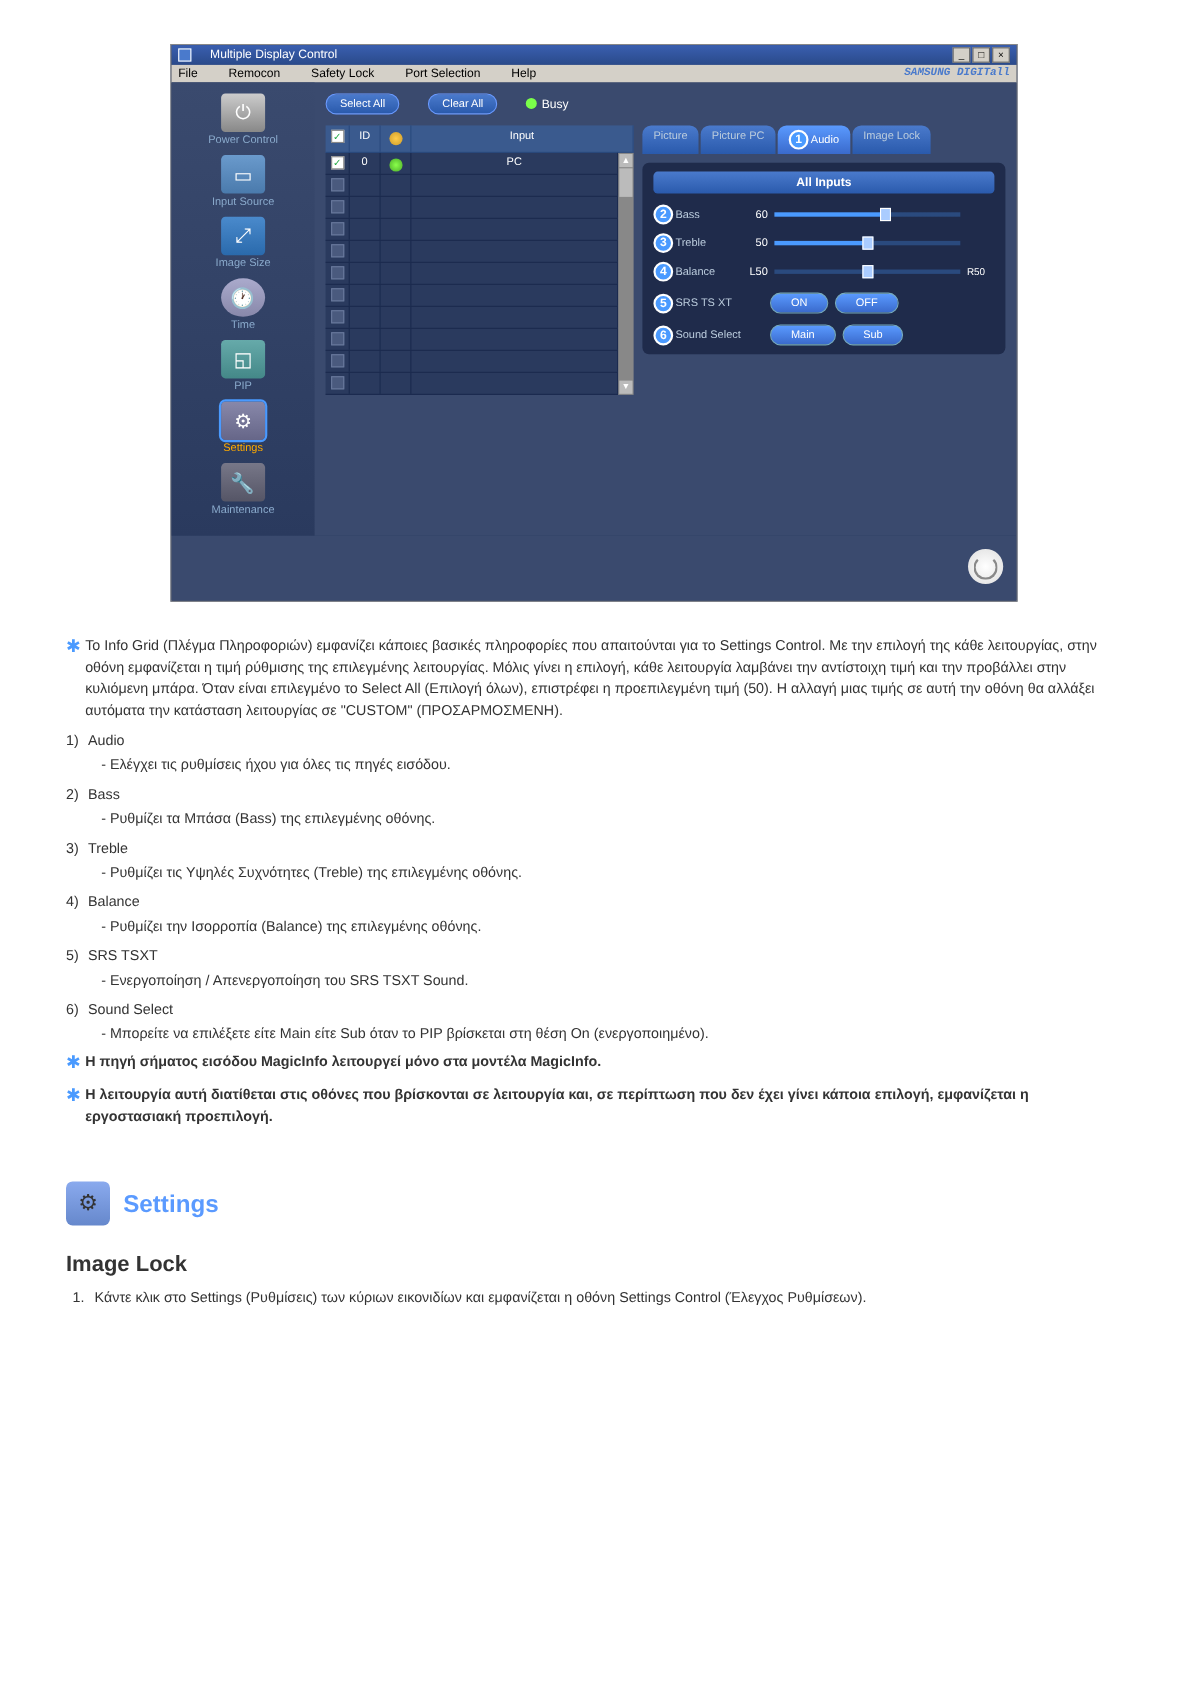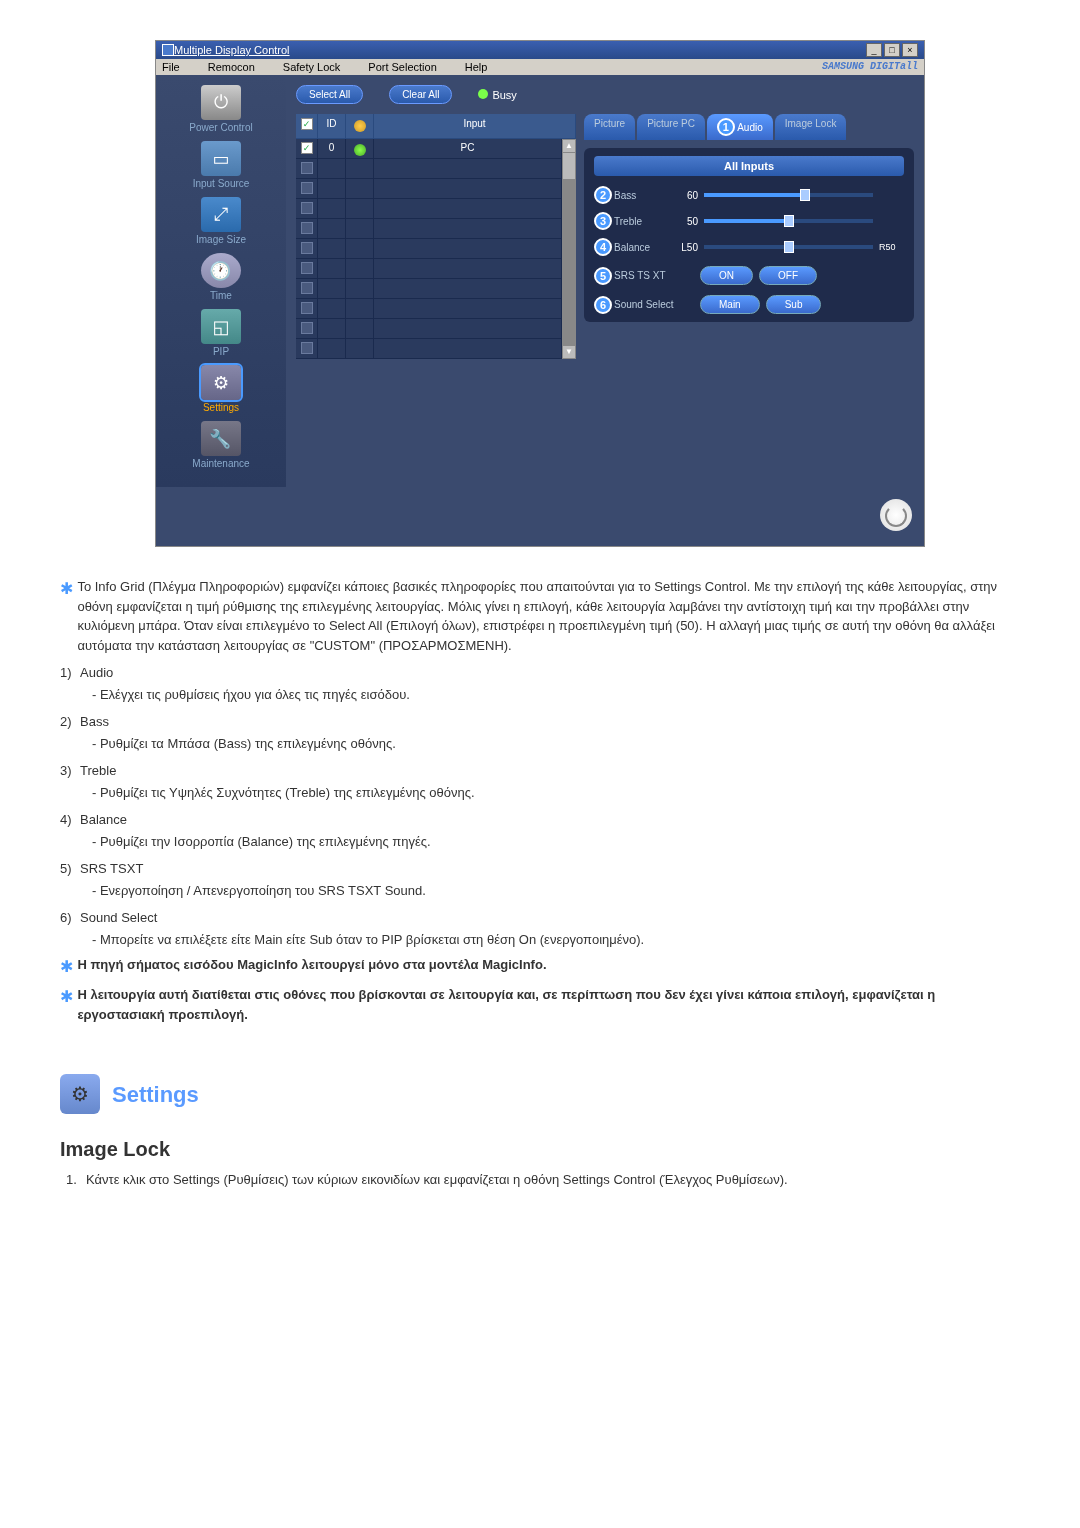--- a/index.html
+++ b/index.html
@@ -1,21 +1,21 @@
 <!DOCTYPE html>
 <html><head>
   <meta charset="utf-8">
   <style>
     * { margin: 0; padding: 0; box-sizing: border-box; }
     body { font-family: Arial, sans-serif; font-size: 12px; background: #fff; color: #333; }
     .page { width: 1080px; margin: 0 auto; padding: 20px 60px; }
     
     .app-window { border: 1px solid #888; background: #2b3a5e; color: #fff; width: 770px; margin: 20px auto; }
     .titlebar { background: linear-gradient(#3a5fb0, #2a4a8a); padding: 2px 6px; display: flex; align-items: center; justify-content: space-between; font-size: 11px; }
-    .titlebar-left { display: flex; align-items: center; gap: 0; text-decoration: underline; }
+    .titlebar-left { display: flex; align-items: center; gap: 17px; }
     .titlebar-icon { width: 12px; height: 12px; background: #4a7acc; border: 1px solid #fff; }
     .ctrl-btns { display: flex; gap: 2px; }
     .ctrl-btn { width: 16px; height: 14px; background: #d4d0c8; border: 1px solid #666; font-size: 9px; display: flex; align-items: center; justify-content: center; color: #000; cursor: pointer; }
     
     .menubar { background: #d4d0c8; color: #000; padding: 2px 6px; display: flex; gap: 28px; font-size: 11px; }
     .brand { margin-left: auto; color: #4a7acc; font-style: italic; font-weight: bold; font-size: 10px; font-family: Liberation Mono, monospace; }
     
     .app-body { display: flex; background: #3a4a6e; }
     .sidebar { width: 130px; padding: 10px 6px; background: linear-gradient(#3a4a6e, #2a3a5e); }
     .sidebar-item { text-align: center; margin-bottom: 8px; cursor: pointer; }
@@ -354,21 +354,21 @@
         <span class="num-item-num">3)</span>
         <div class="num-item-body">
           <div class="num-item-title">Treble</div>
           <div class="num-item-desc">- Ρυθμίζει τις Υψηλές Συχνότητες (Treble) της επιλεγμένης οθόνης.</div>
         </div>
       </div>
   <div class="num-item">
         <span class="num-item-num">4)</span>
         <div class="num-item-body">
           <div class="num-item-title">Balance</div>
-          <div class="num-item-desc">- Ρυθμίζει την Ισορροπία (Balance) της επιλεγμένης πηγές.</div>
+          <div class="num-item-desc">- Ρυθμίζει την Ισορροπία (Balance) της επιλεγμένης οθόνης.</div>
         </div>
       </div>
   <div class="num-item">
         <span class="num-item-num">5)</span>
         <div class="num-item-body">
           <div class="num-item-title">SRS TSXT</div>
           <div class="num-item-desc">- Ενεργοποίηση / Απενεργοποίηση του SRS TSXT Sound.</div>
         </div>
       </div>
   <div class="num-item">

